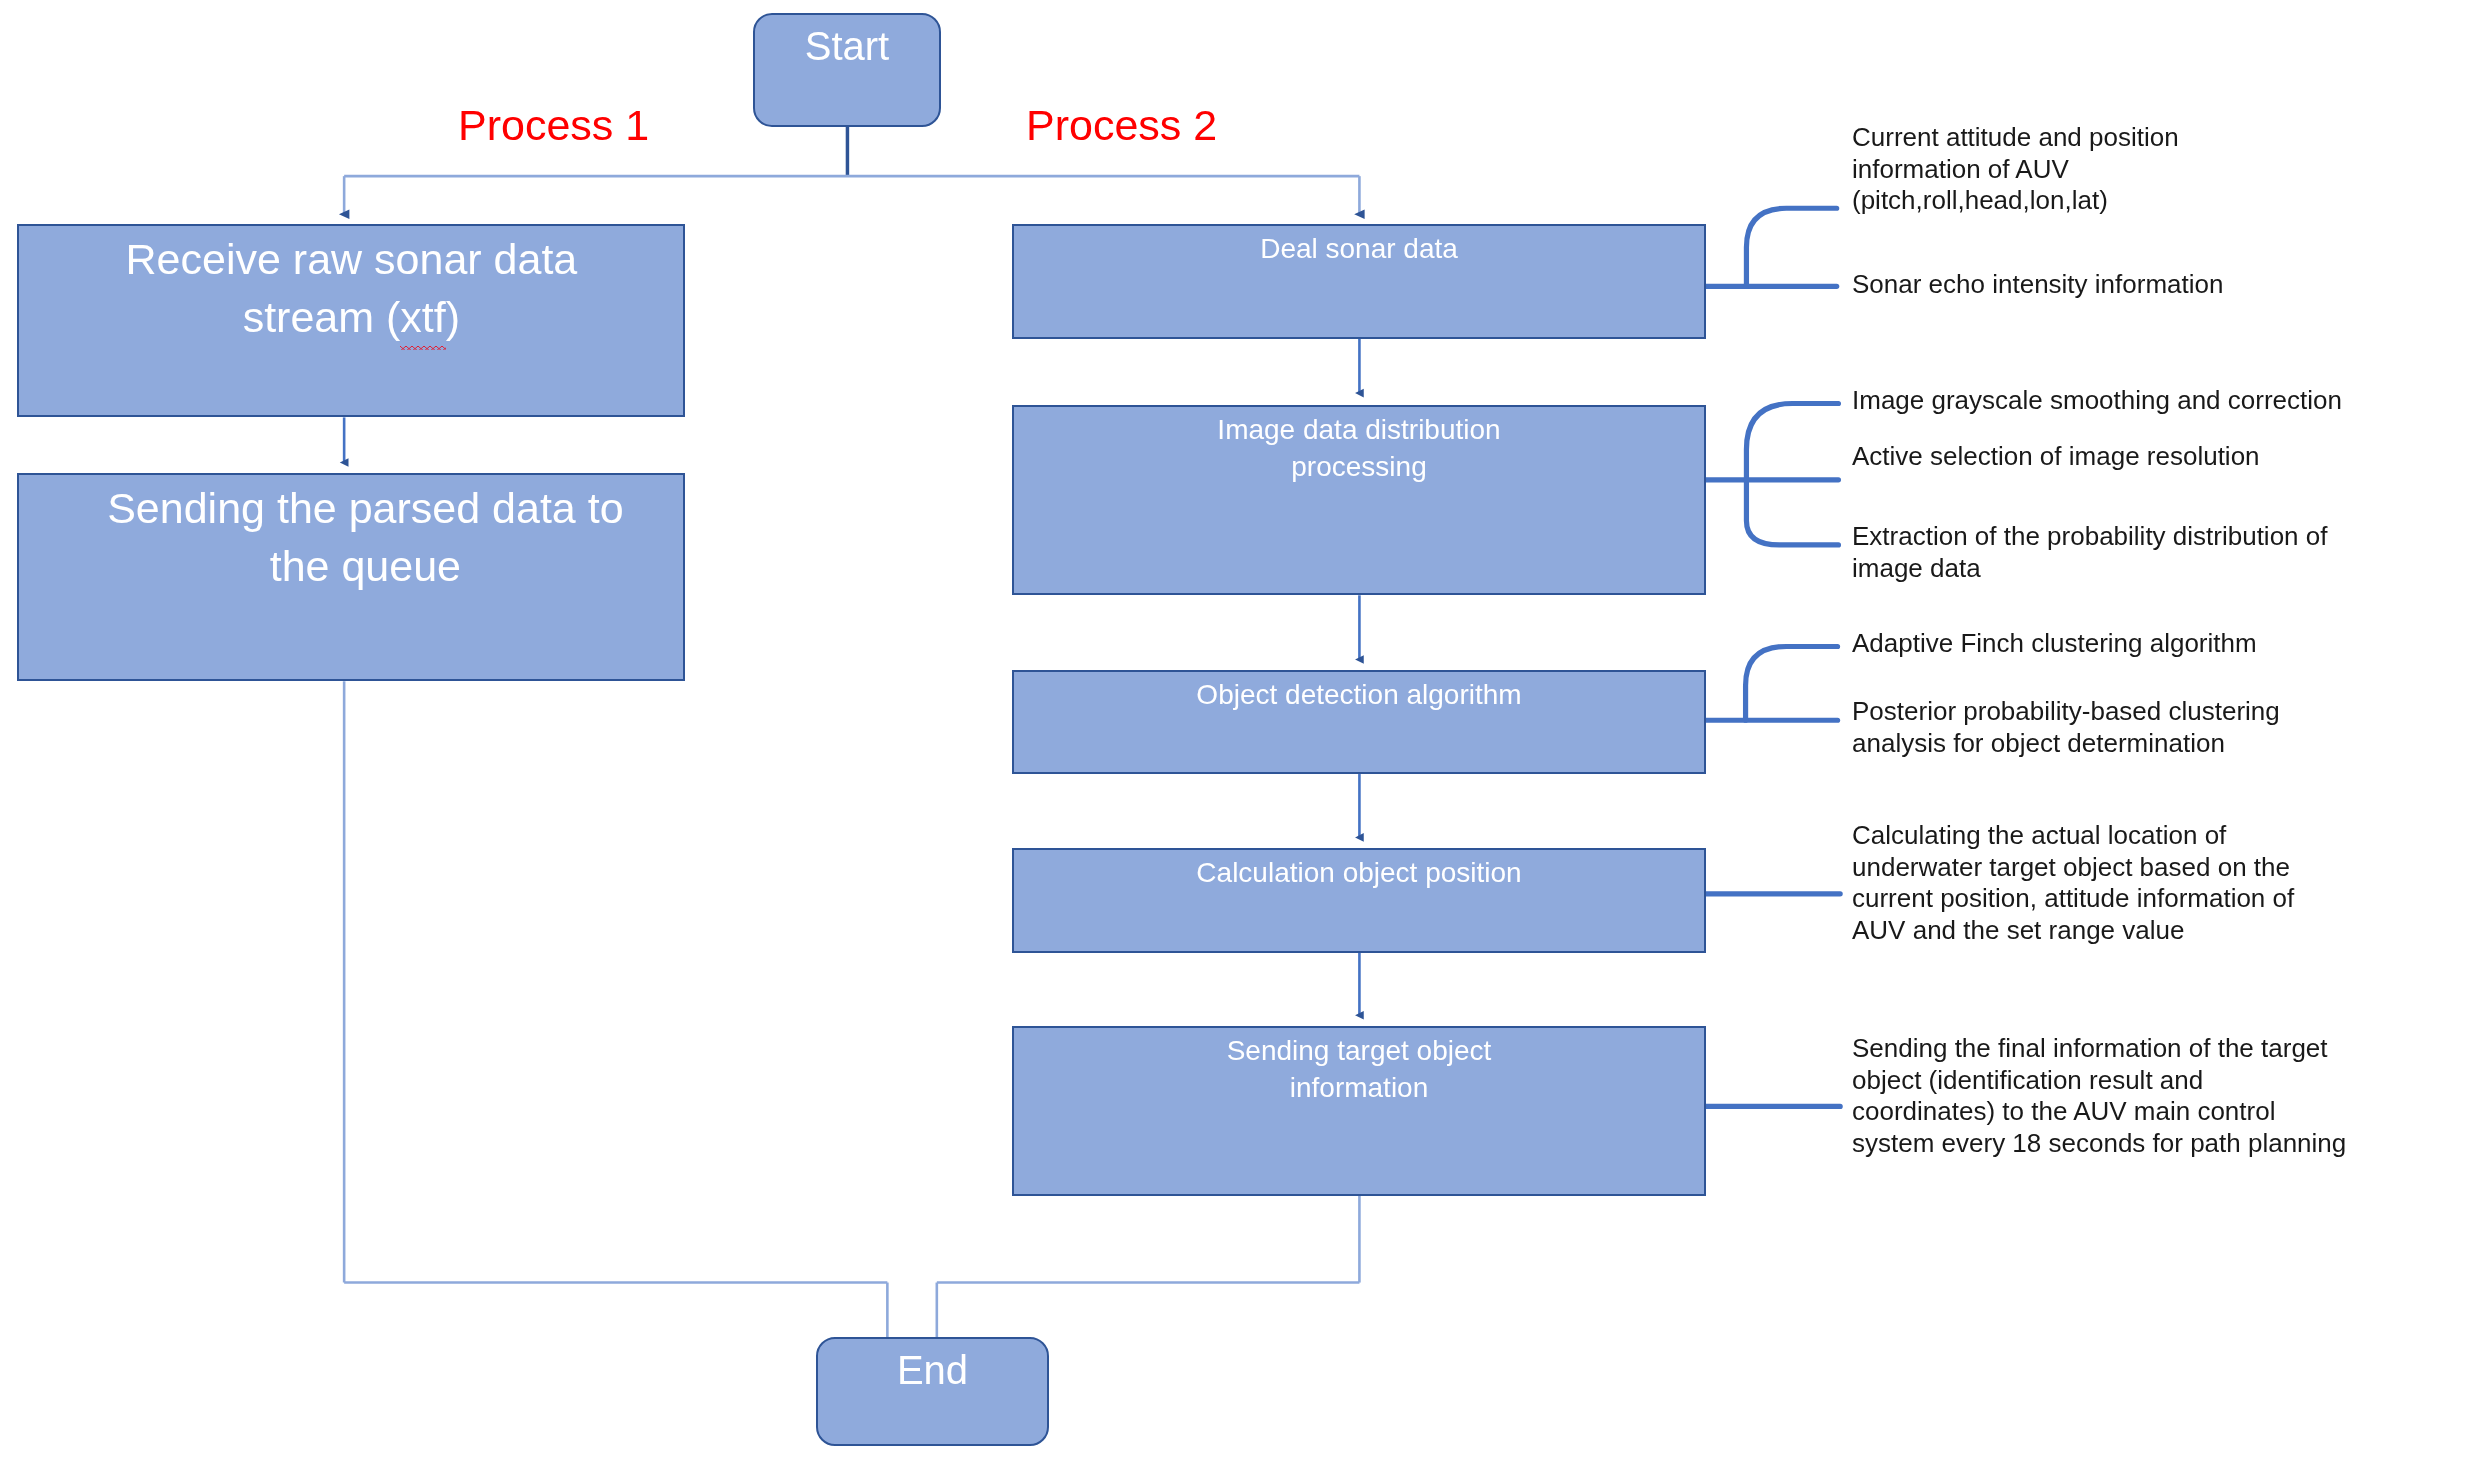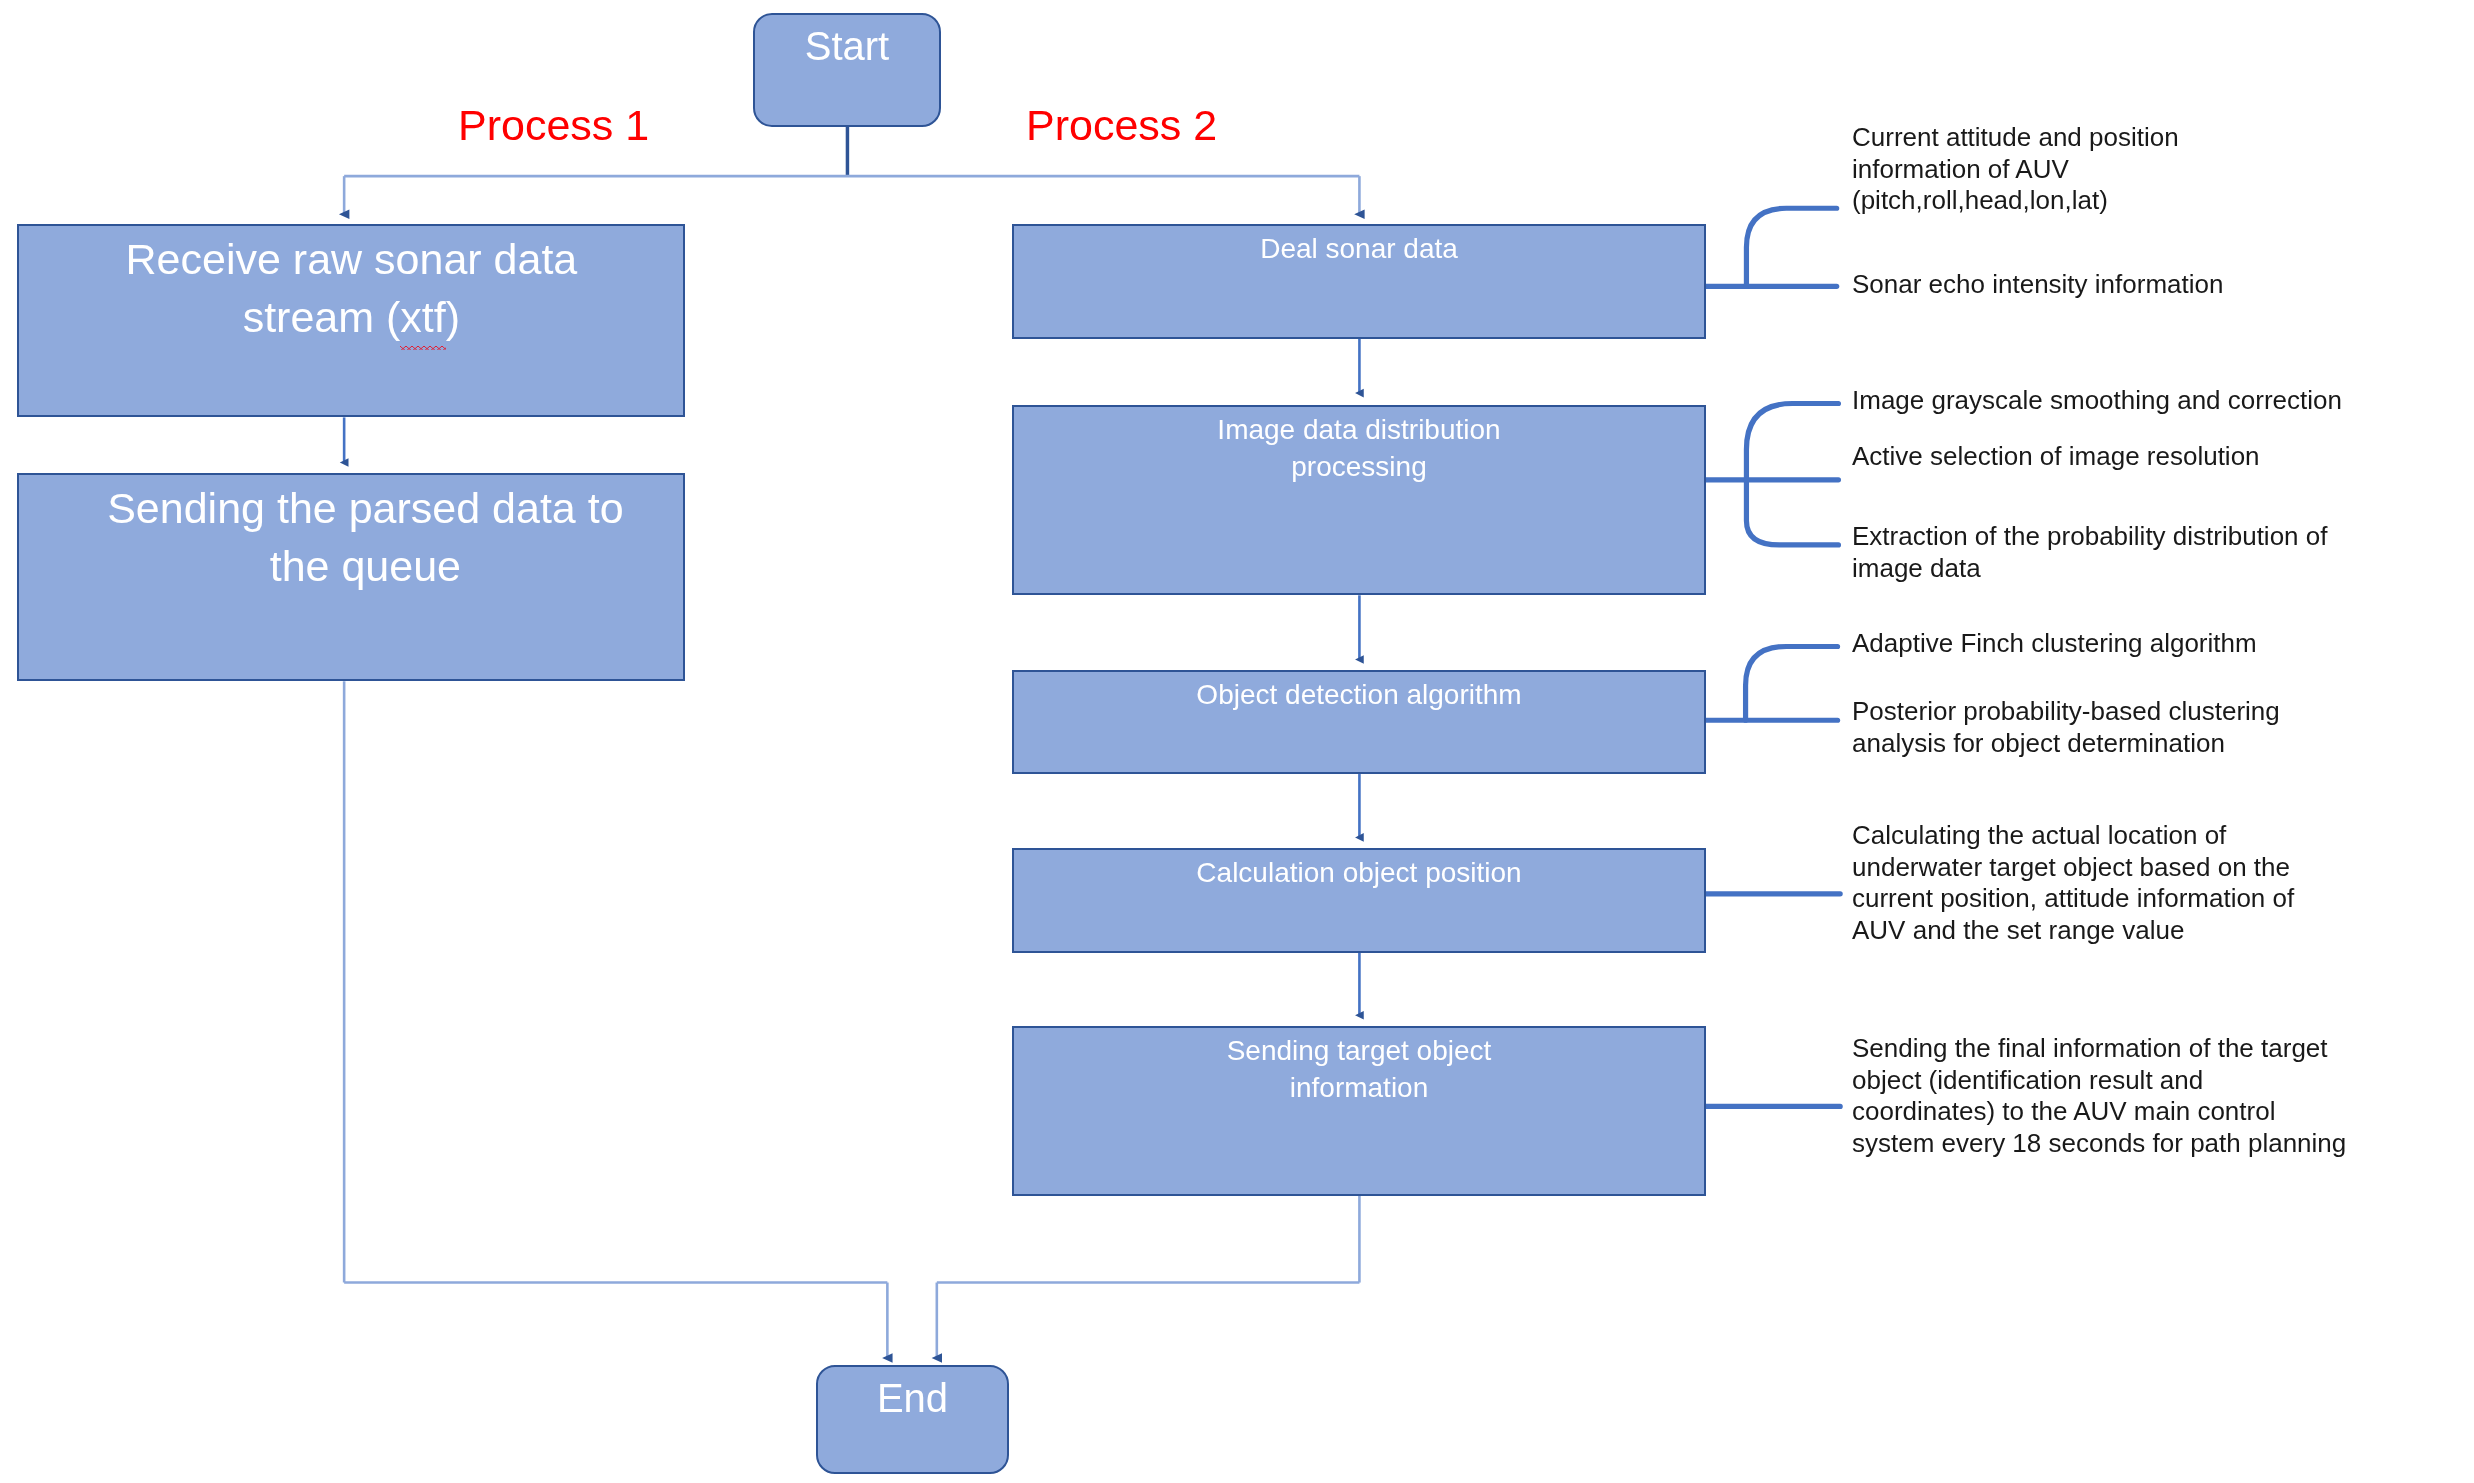--- a/index.html
+++ b/index.html
@@ -200,21 +200,21 @@
 
   <div class="node process-sm" style="left:1012px; top:848px; width:694px; height:105px;">
     <span>Calculation object position</span>
   </div>
 
   <div class="node process-sm" style="left:1012px; top:1026px; width:694px; height:170px; white-space:pre-line;">
     <span>Sending target object
 information</span>
   </div>
 
-  <div class="node terminator" style="left:816px; top:1365px; width:193px; height:109px;">
+  <div class="node terminator" style="left:816px; top:1337px; width:233px; height:109px;">
     <span>End</span>
   </div>
 
   <div class="annot" style="left:1852px; top:122px; width:556px;">Current attitude and position
 information of AUV
 (pitch,roll,head,lon,lat)</div>
   <div class="annot" style="left:1852px; top:269px; width:573px;">Sonar echo intensity information</div>
 
   <div class="annot" style="left:1852px; top:385px; width:608px;">Image grayscale smoothing and correction</div>
   <div class="annot" style="left:1852px; top:441px; width:608px;">Active selection of image resolution</div>

